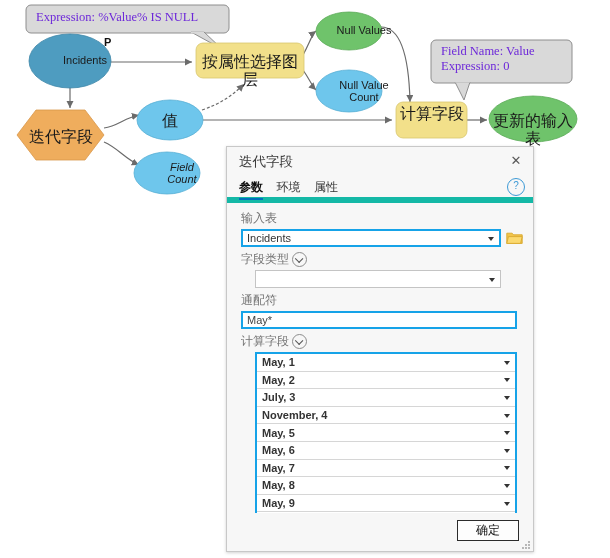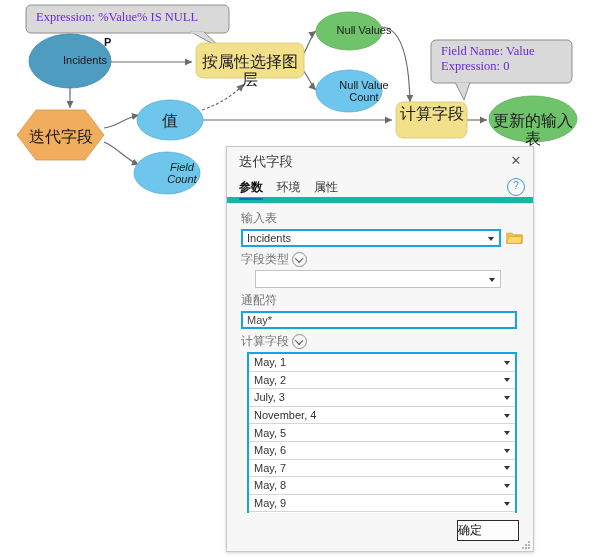--- a/index.html
+++ b/index.html
@@ -266,20 +266,21 @@
     position: absolute;
     right: 14px;
     top: 7px;
     width: 62px;
     height: 21px;
     background: #fdfdfd;
     border: 1px solid #2b2b2b;
     font-size: 12px;
     color: #111;
     line-height: 19px;
+    text-align: center;
     cursor: pointer;
     box-sizing: border-box;
   }
   .resize-grip {
     position: absolute;
     right: 2px;
     bottom: 2px;
     width: 9px;
     height: 9px;
     cursor: nwse-resize;
@@ -420,21 +421,21 @@
       <span>通配符</span>
     </div>
     <div class="textbox" style="margin-right:6px;">
       <span>May*</span>
     </div>
 
     <div class="field-label" style="margin-top:4px;">
       <span>计算字段</span>
       <span class="caret-circle"></span>
     </div>
-    <div class="multivalue-box" style="margin-left:6px; margin-right:6px;">
+    <div class="multivalue-box" style="margin-left:14px; margin-right:6px;font-weight:bold;">
       <div class="mv-row">
         <span>May, 1</span>
         <span class="arrow"></span>
       </div>
       <div class="mv-row">
         <span>May, 2</span>
         <span class="arrow"></span>
       </div>
       <div class="mv-row">
         <span>July, 3</span>

